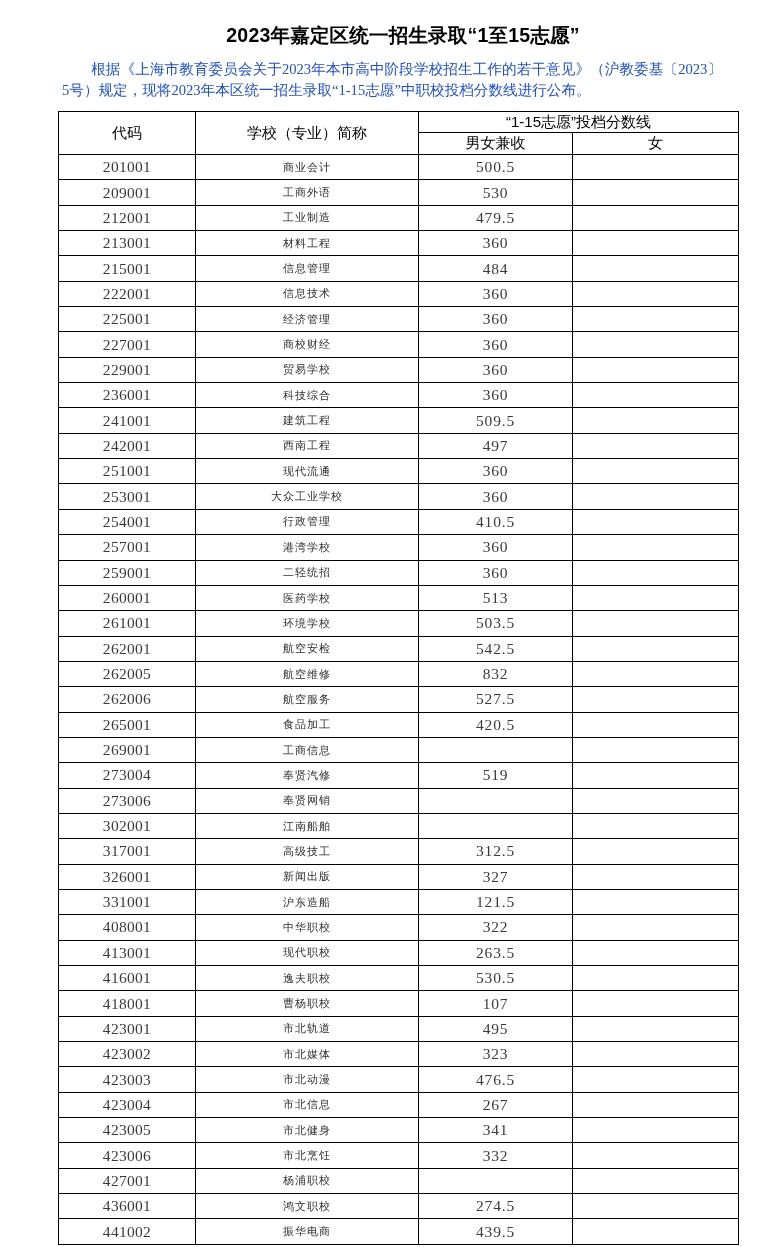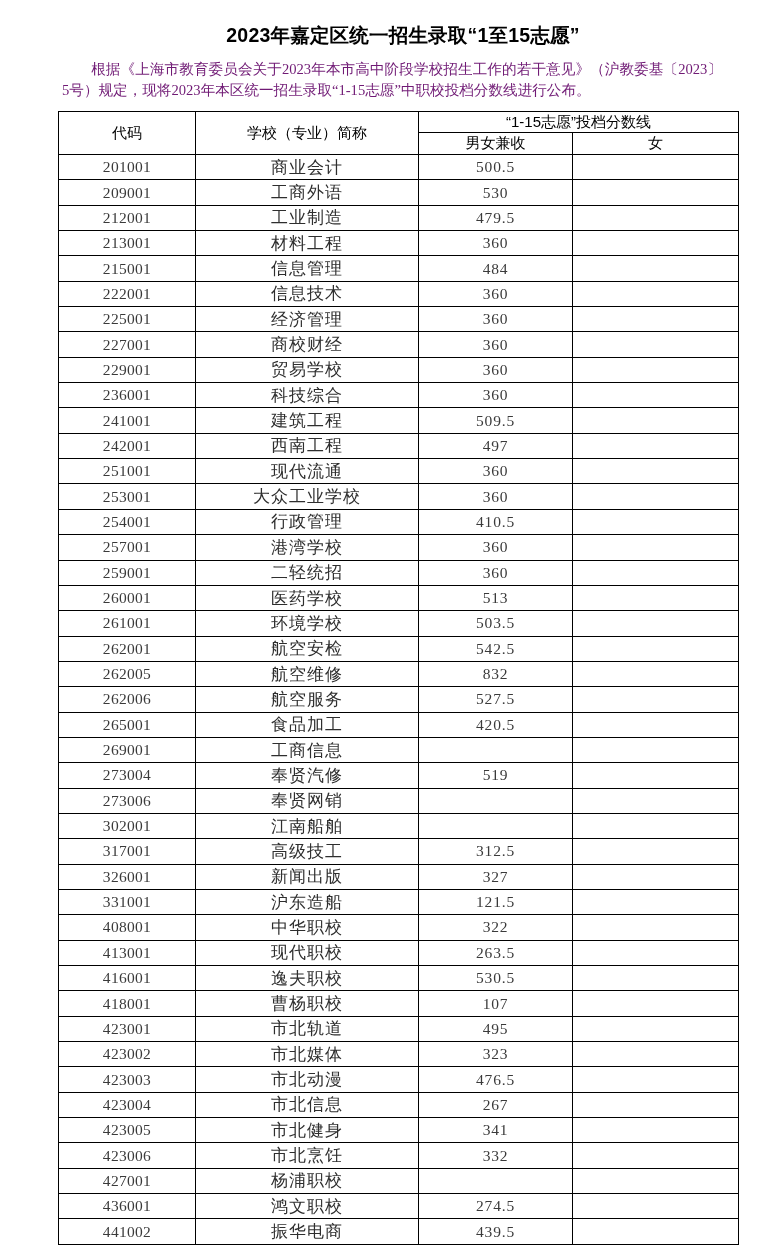--- a/index.html
+++ b/index.html
@@ -34,21 +34,21 @@
     color: #000;
     padding-left: 22px;
   }
   .intro {
     margin: 10px 62px 0 62px;
     font-size: 14.6px;
     line-height: 21px;
     text-align: justify;
     text-justify: inter-ideograph;
     text-indent: 2em;
-    color: #701a75;
+    color: #1d4ed8;
   }
   .table-wrap {
     margin: 10px 58px 0 58px;
   }
   table.score-table {
     border-collapse: collapse;
     width: 680px;
     table-layout: fixed;
   }
   table.score-table td, table.score-table th {
@@ -70,21 +70,21 @@
   th.h-group { height: 20px; }
   th.h-sub { height: 21px; margin-left: 15px; }
   tbody td {
     height: 24.35px;
     font-size: 15.5px;
     color: #3a3a3a;
     letter-spacing: 0.3px;
   }
   tbody td.school {
     color: #2e2e2e;
-    font-size: 17px;
+    font-size: 11px;
     letter-spacing: 1px;
   }
   tbody td.score {
     color: #3a3a3a;
     letter-spacing: 0.8px;
   }
   col.c-code  { width: 137px; }
   col.c-school{ width: 223px; }
   col.c-mix   { width: 154px; }
   col.c-female{ width: 166px; }

